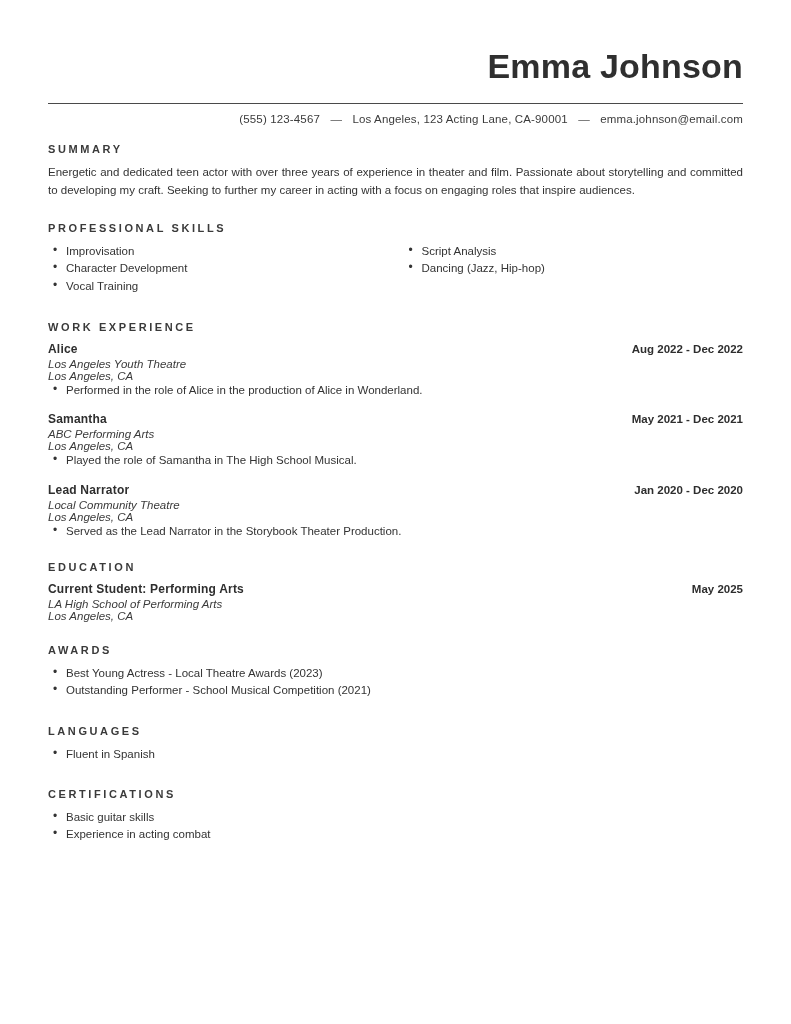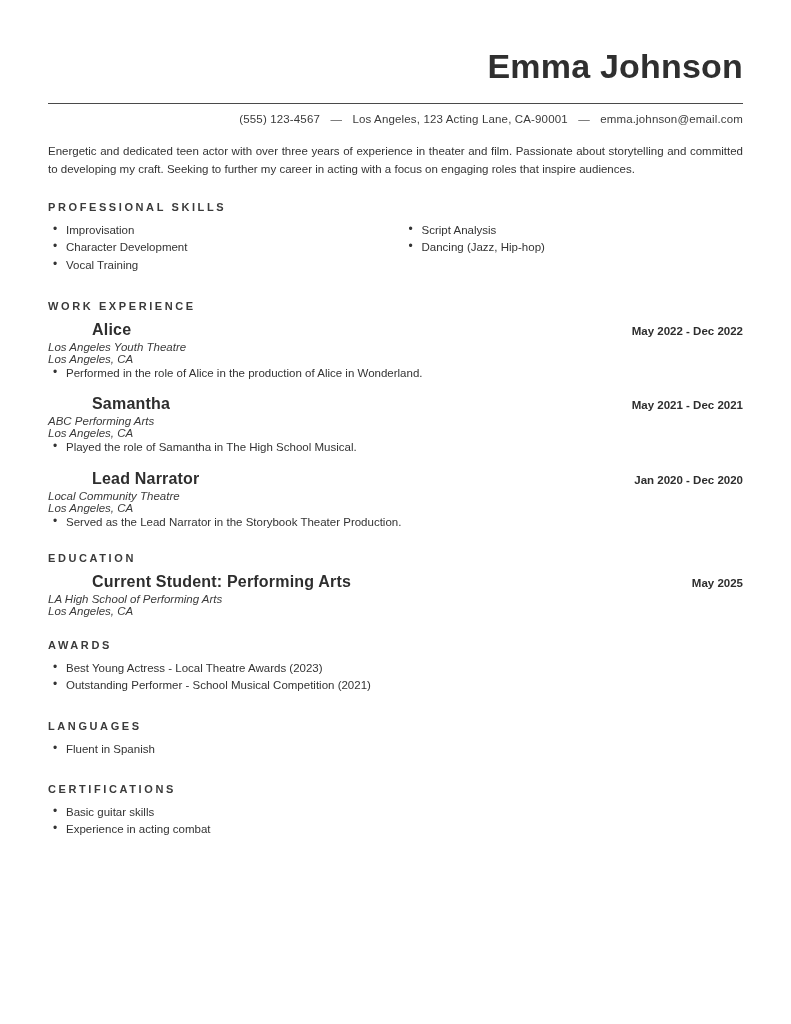--- a/index.html
+++ b/index.html
@@ -104,25 +104,24 @@
   
   .job {
     margin-bottom: 14px;
   }
   .job-row {
     display: flex;
     justify-content: space-between;
     align-items: baseline;
   }
   .job-title {
-    font-size: 16px;
+    font-size: 12px;
     font-weight: bold;
     color: #2e2e2e;
     letter-spacing: 0.2px;
-    margin-left: 44px;
   }
   .job-dates {
     font-size: 11.5px;
     font-weight: bold;
     color: #2e2e2e;
     text-align: right;
   }
   .job-org {
     font-size: 11.5px;
     font-style: italic;
@@ -156,20 +155,21 @@
     <div class="contact-line">
       <span>(555) 123-4567</span>
       <span class="contact-sep">—</span>
       <span>Los Angeles, 123 Acting Lane, CA-90001</span>
       <span class="contact-sep">—</span>
       <span>emma.johnson@email.com</span>
     </div>
   </div>
 
   <div class="section">
+    <div class="section-title">SUMMARY</div>
     <div class="summary-text">Energetic and dedicated teen actor with over three years of experience in theater and film. Passionate about storytelling and committed to developing my craft. Seeking to further my career in acting with a focus on engaging roles that inspire audiences.</div>
   </div>
 
   <div class="section section-gap-lg">
     <div class="section-title">PROFESSIONAL SKILLS</div>
     <div class="skills-cols">
       <div class="skills-col">
         <ul class="bullets">
           <li>Improvisation</li>
           <li>Character Development</li>
@@ -184,21 +184,21 @@
       </div>
     </div>
   </div>
 
   <div class="section section-gap-xl">
     <div class="section-title">WORK EXPERIENCE</div>
 
     <div class="job">
       <div class="job-row">
         <div class="job-title">Alice</div>
-        <div class="job-dates">May 2022 - Dec 2022</div>
+        <div class="job-dates">Aug 2022 - Dec 2022</div>
       </div>
       <div class="job-row job-sub">
         <div class="job-org">Los Angeles Youth Theatre</div>
         <div class="job-loc">Los Angeles, CA</div>
       </div>
       <ul class="bullets job-bullets">
         <li>Performed in the role of Alice in the production of Alice in Wonderland.</li>
       </ul>
     </div>
 

